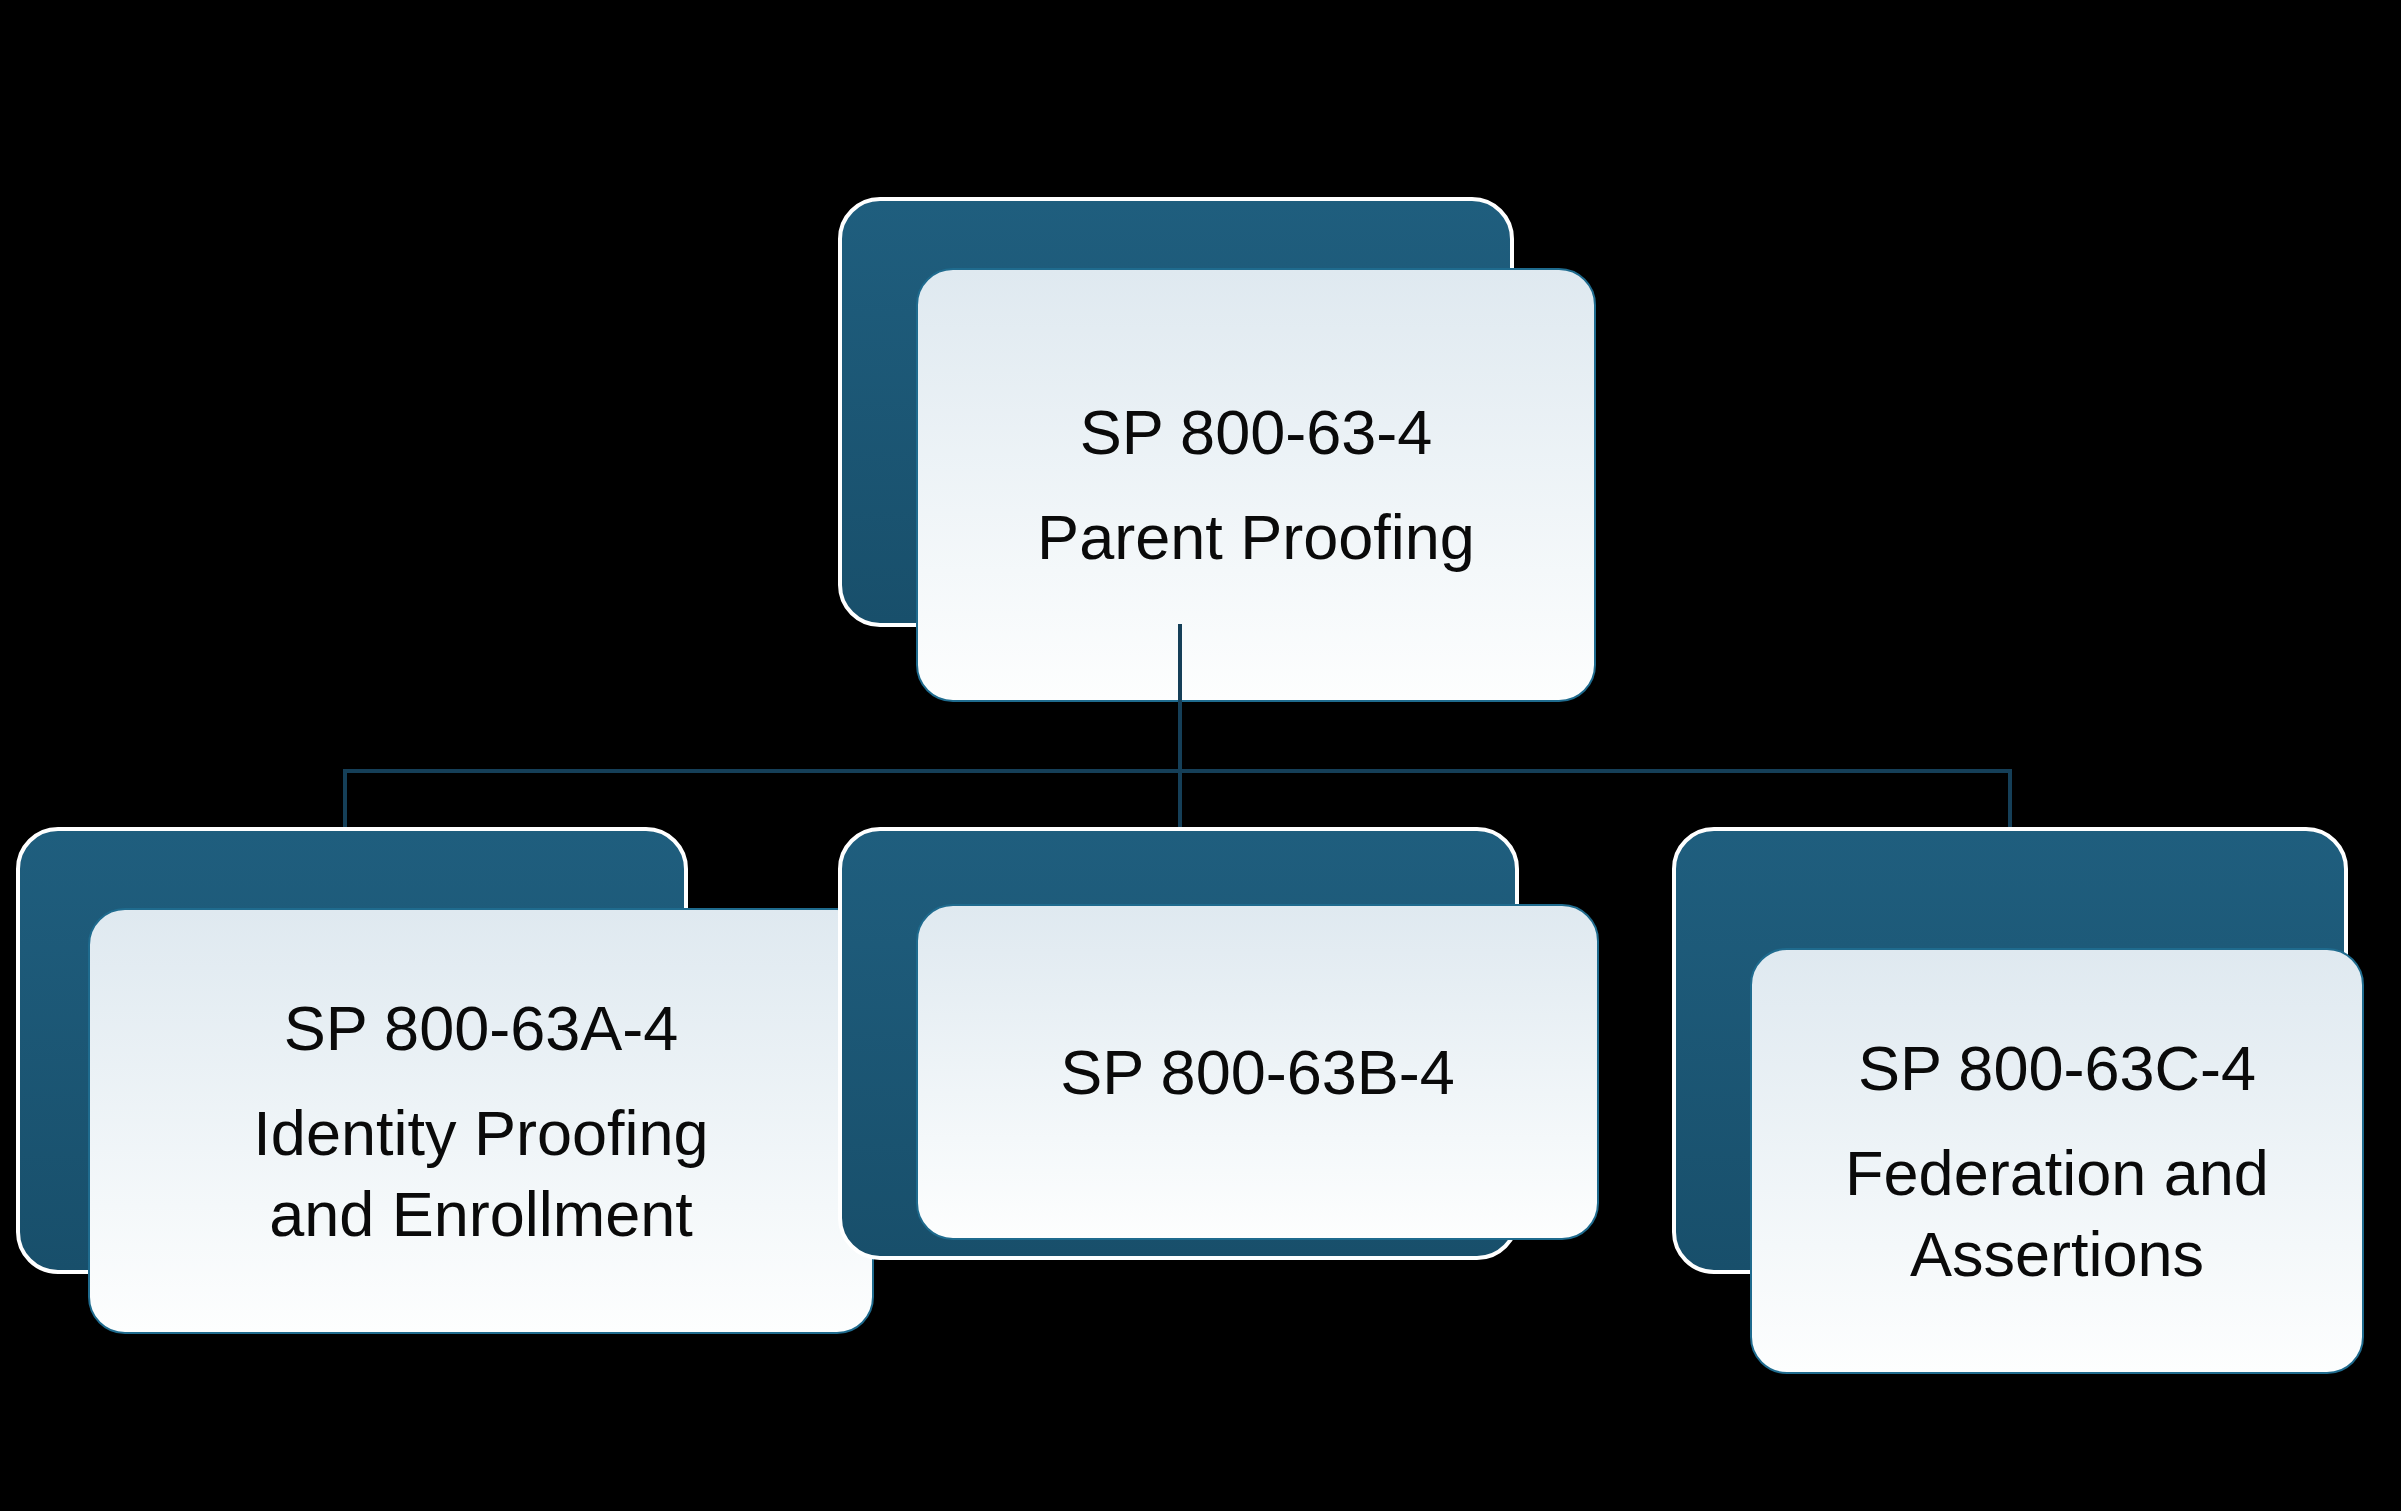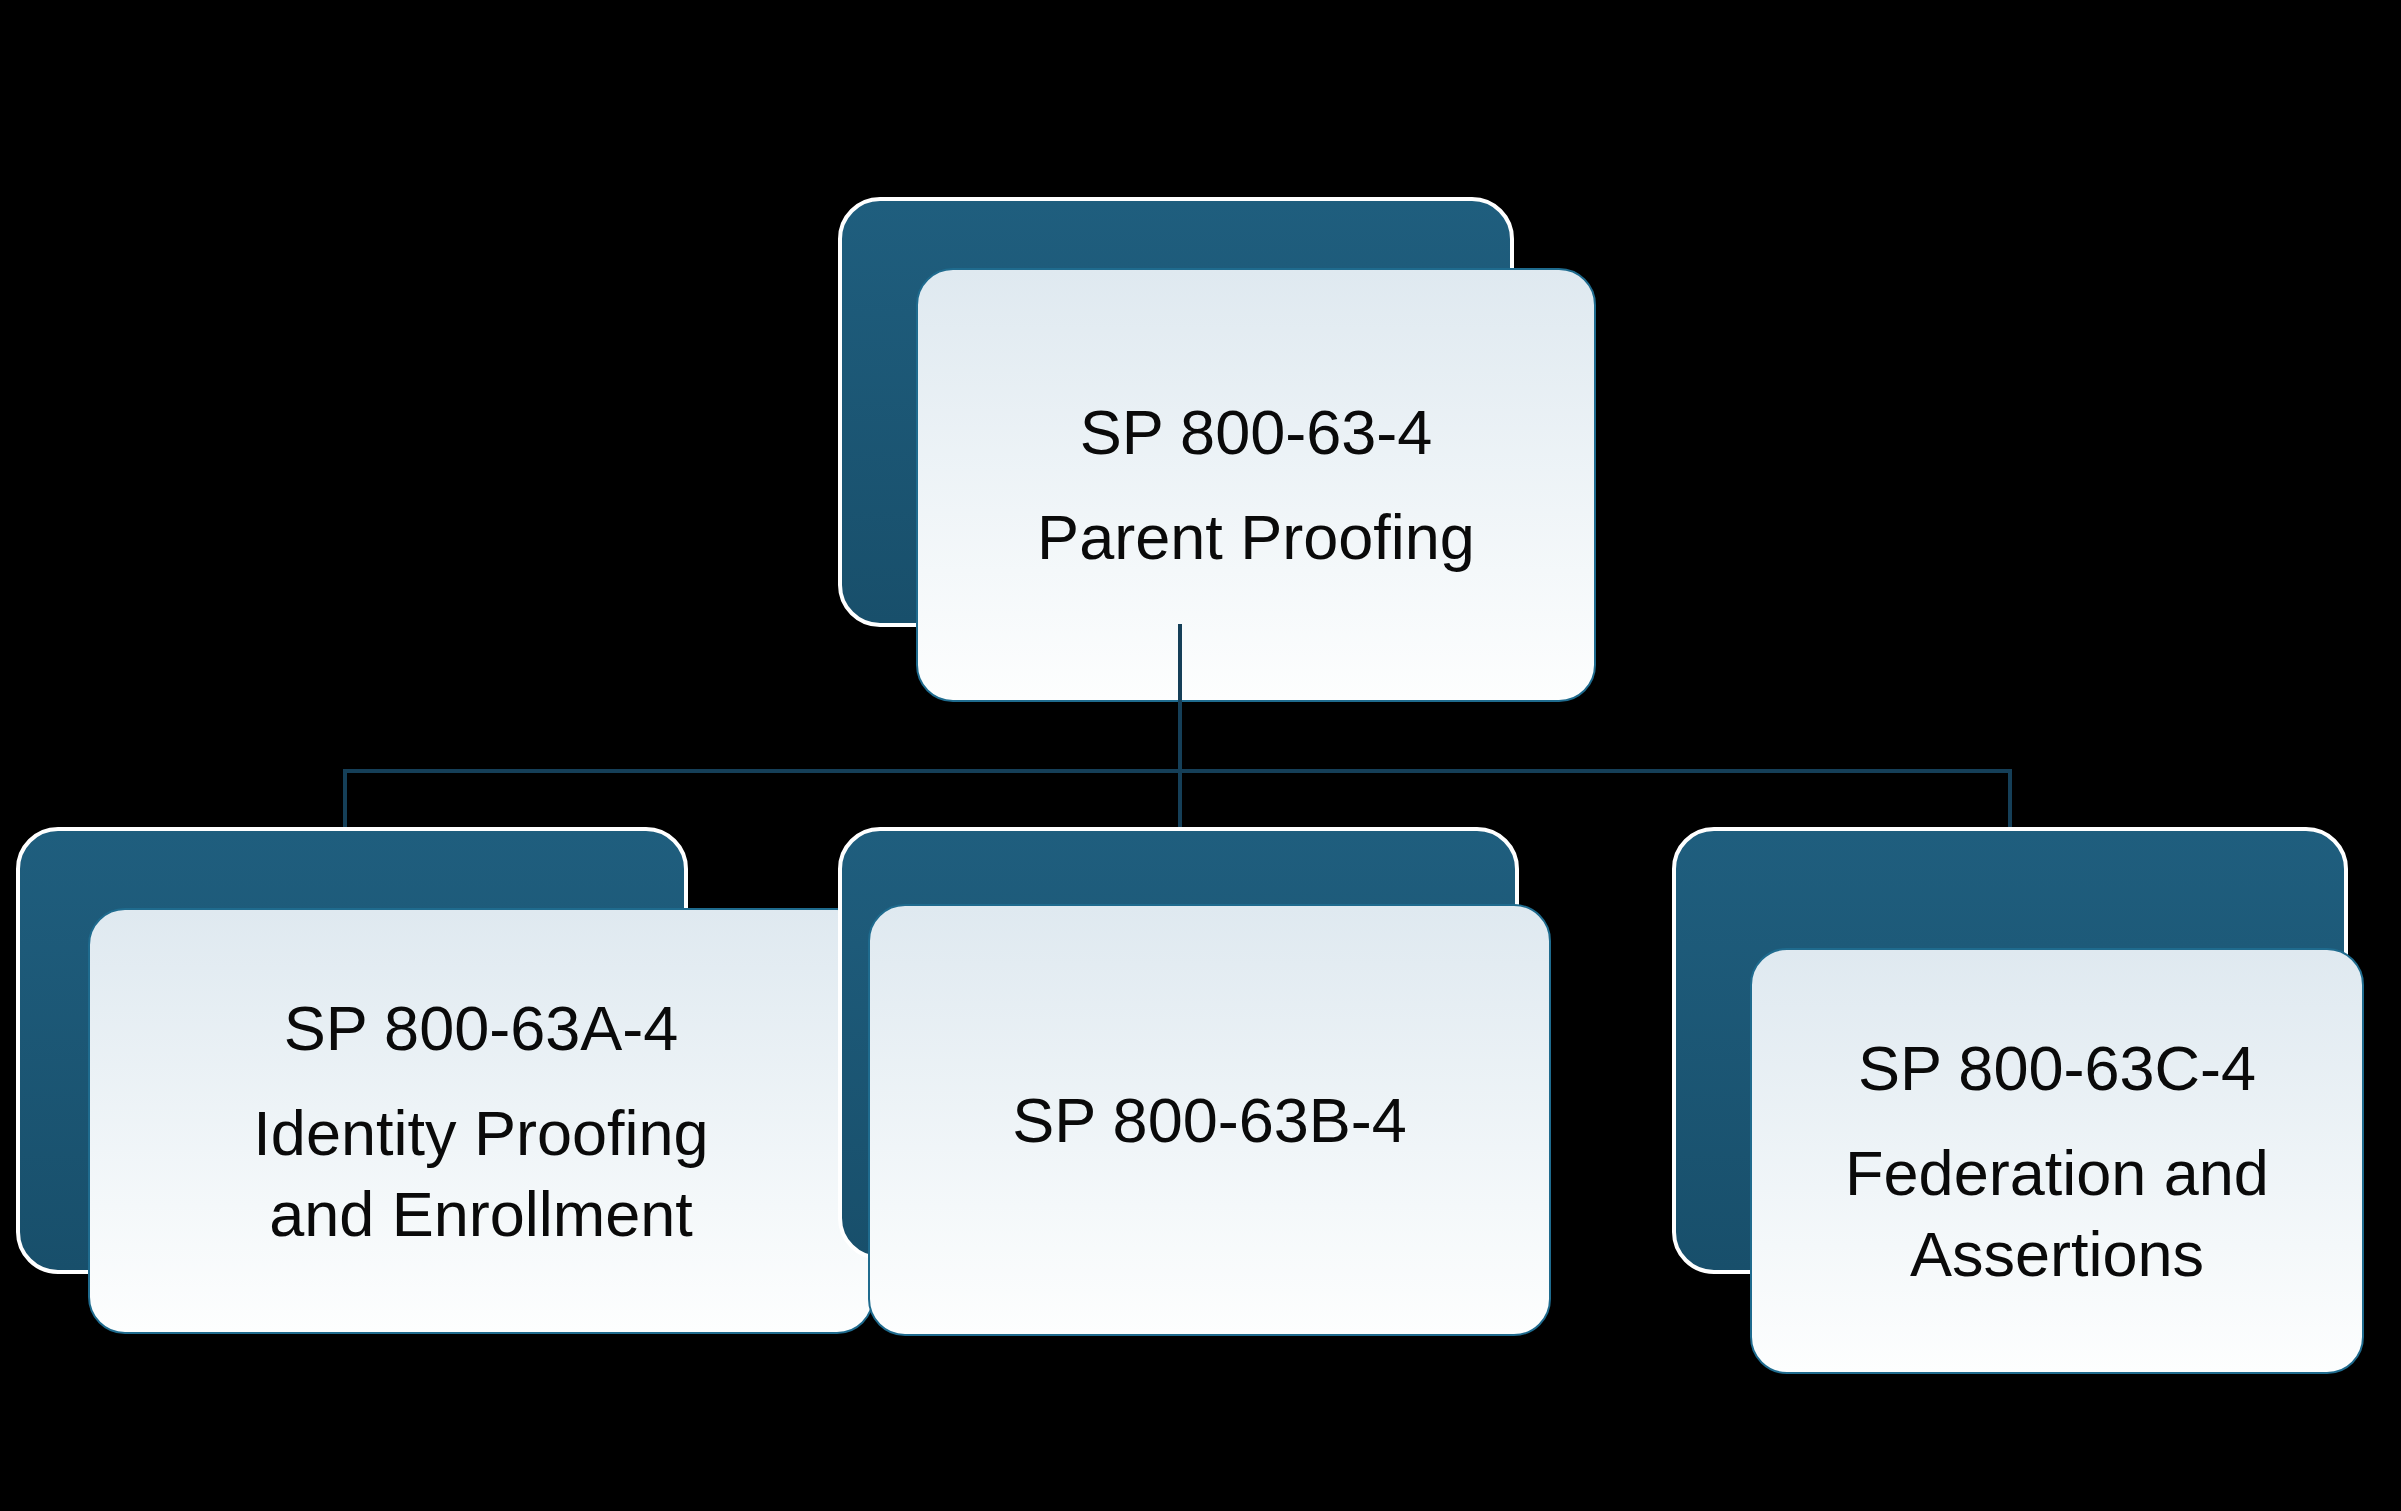--- a/index.html
+++ b/index.html
@@ -86,21 +86,21 @@
     <div class="back-card" style="left: 16px; top: 827px; width: 672px; height: 447px;"></div>
     <div class="front-card" style="left: 88px; top: 908px; width: 786px; height: 426px;">
       <div class="card-title">SP 800-63A-4</div>
       <div class="card-subtitle">Identity Proofing
 and Enrollment</div>
     </div>
   </div>
 
   <div class="node-group">
     <div class="back-card" style="left: 838px; top: 827px; width: 681px; height: 433px;"></div>
-    <div class="front-card" style="left: 868px; top: 904px; width: 683px; height: 432px; gap: 11px;">
+    <div class="front-card" style="left: 916px; top: 904px; width: 683px; height: 336px; gap: 11px;">
       <div class="card-title">SP 800-63B-4</div>
     </div>
   </div>
 
   <div class="node-group">
     <div class="back-card" style="left: 1672px; top: 827px; width: 676px; height: 447px;"></div>
     <div class="front-card" style="left: 1750px; top: 908px; width: 614px; height: 426px; margin-top: 40px;">
       <div class="card-title">SP 800-63C-4</div>
       <div class="card-subtitle">Federation and
 Assertions</div>

